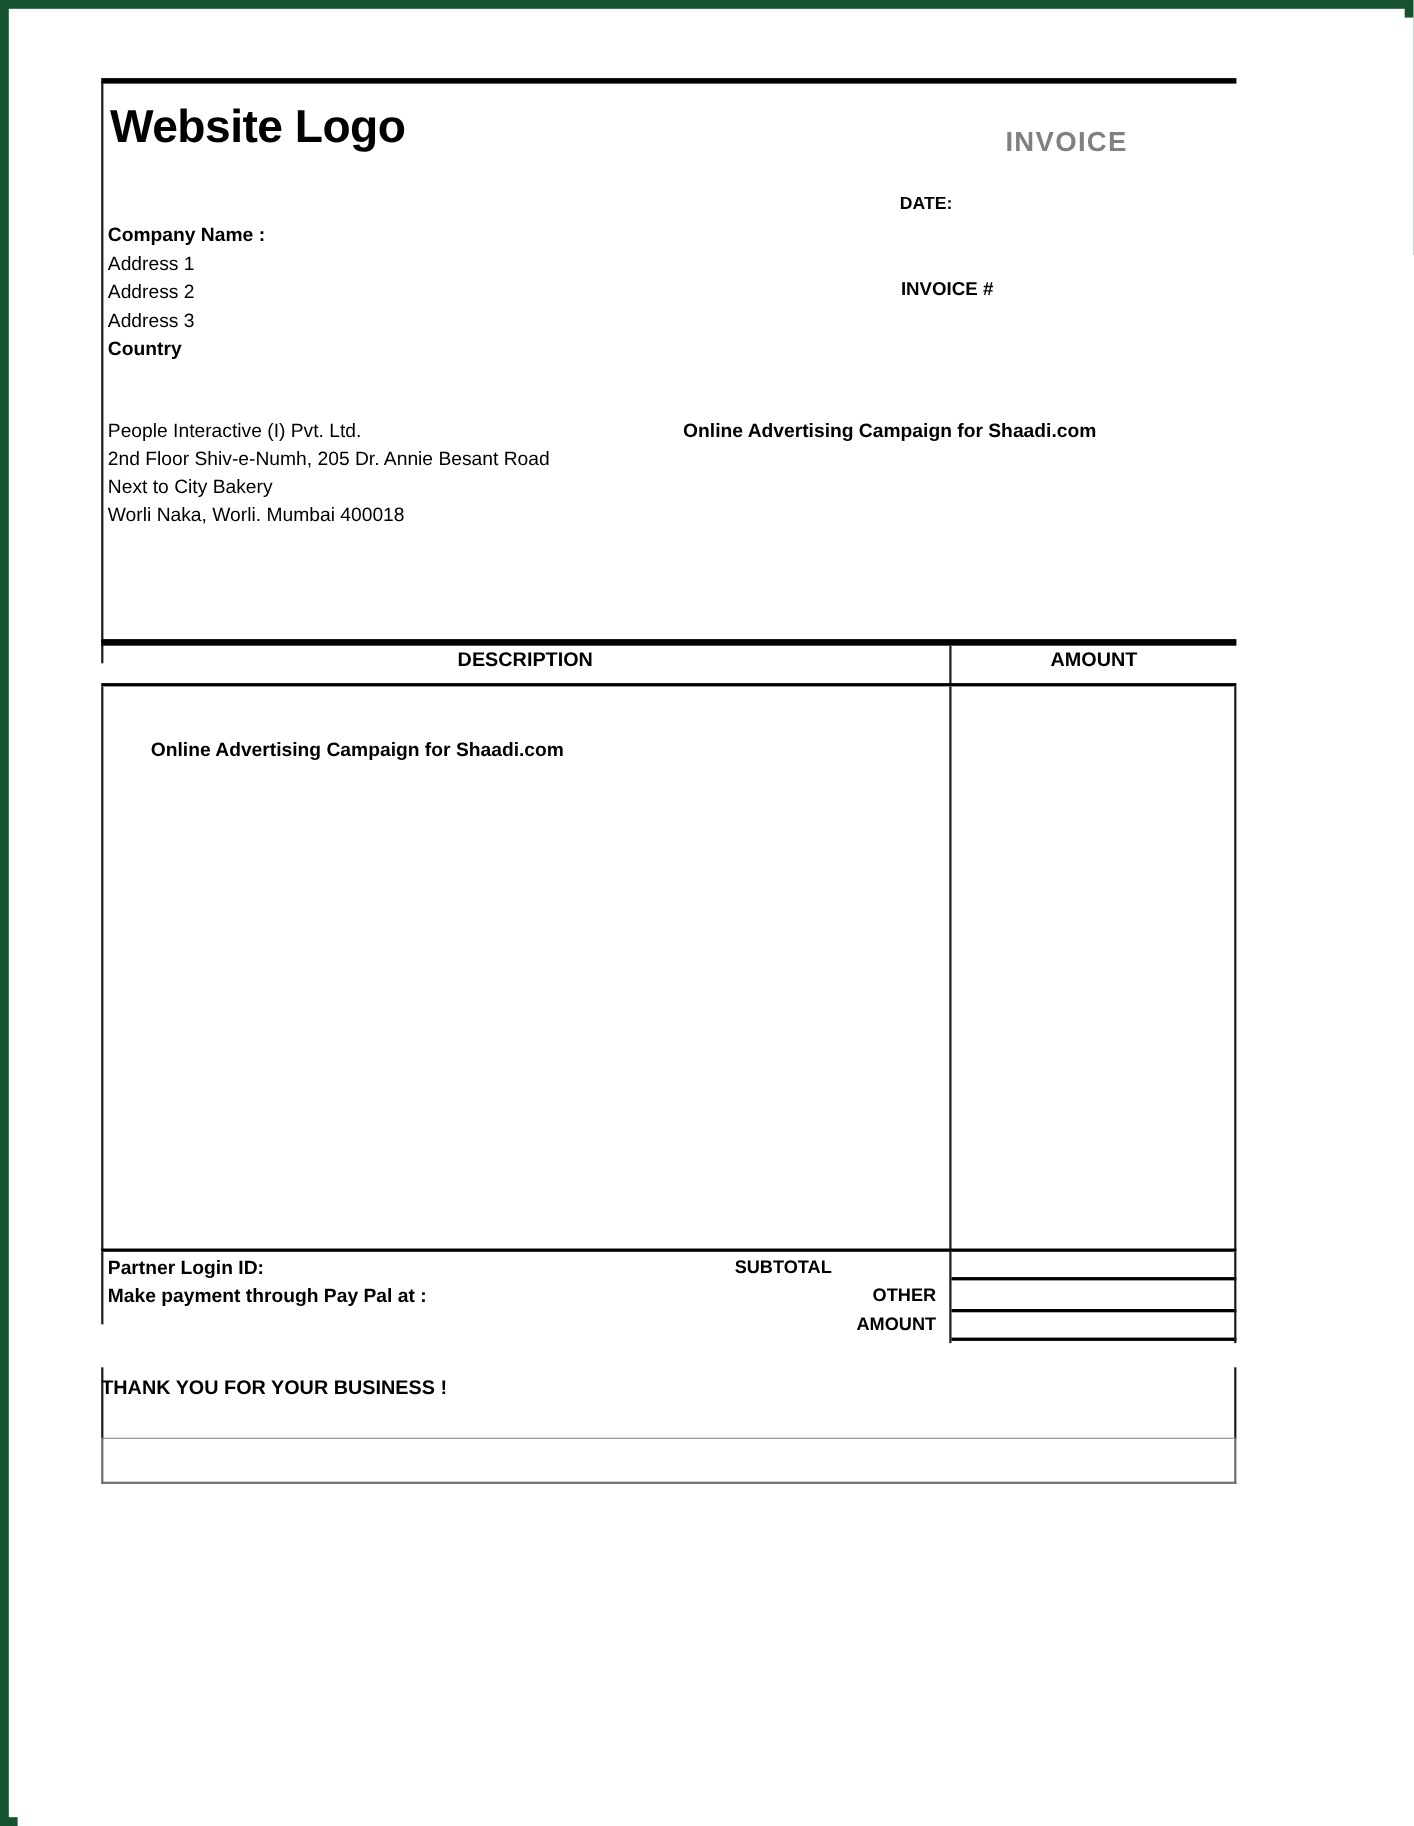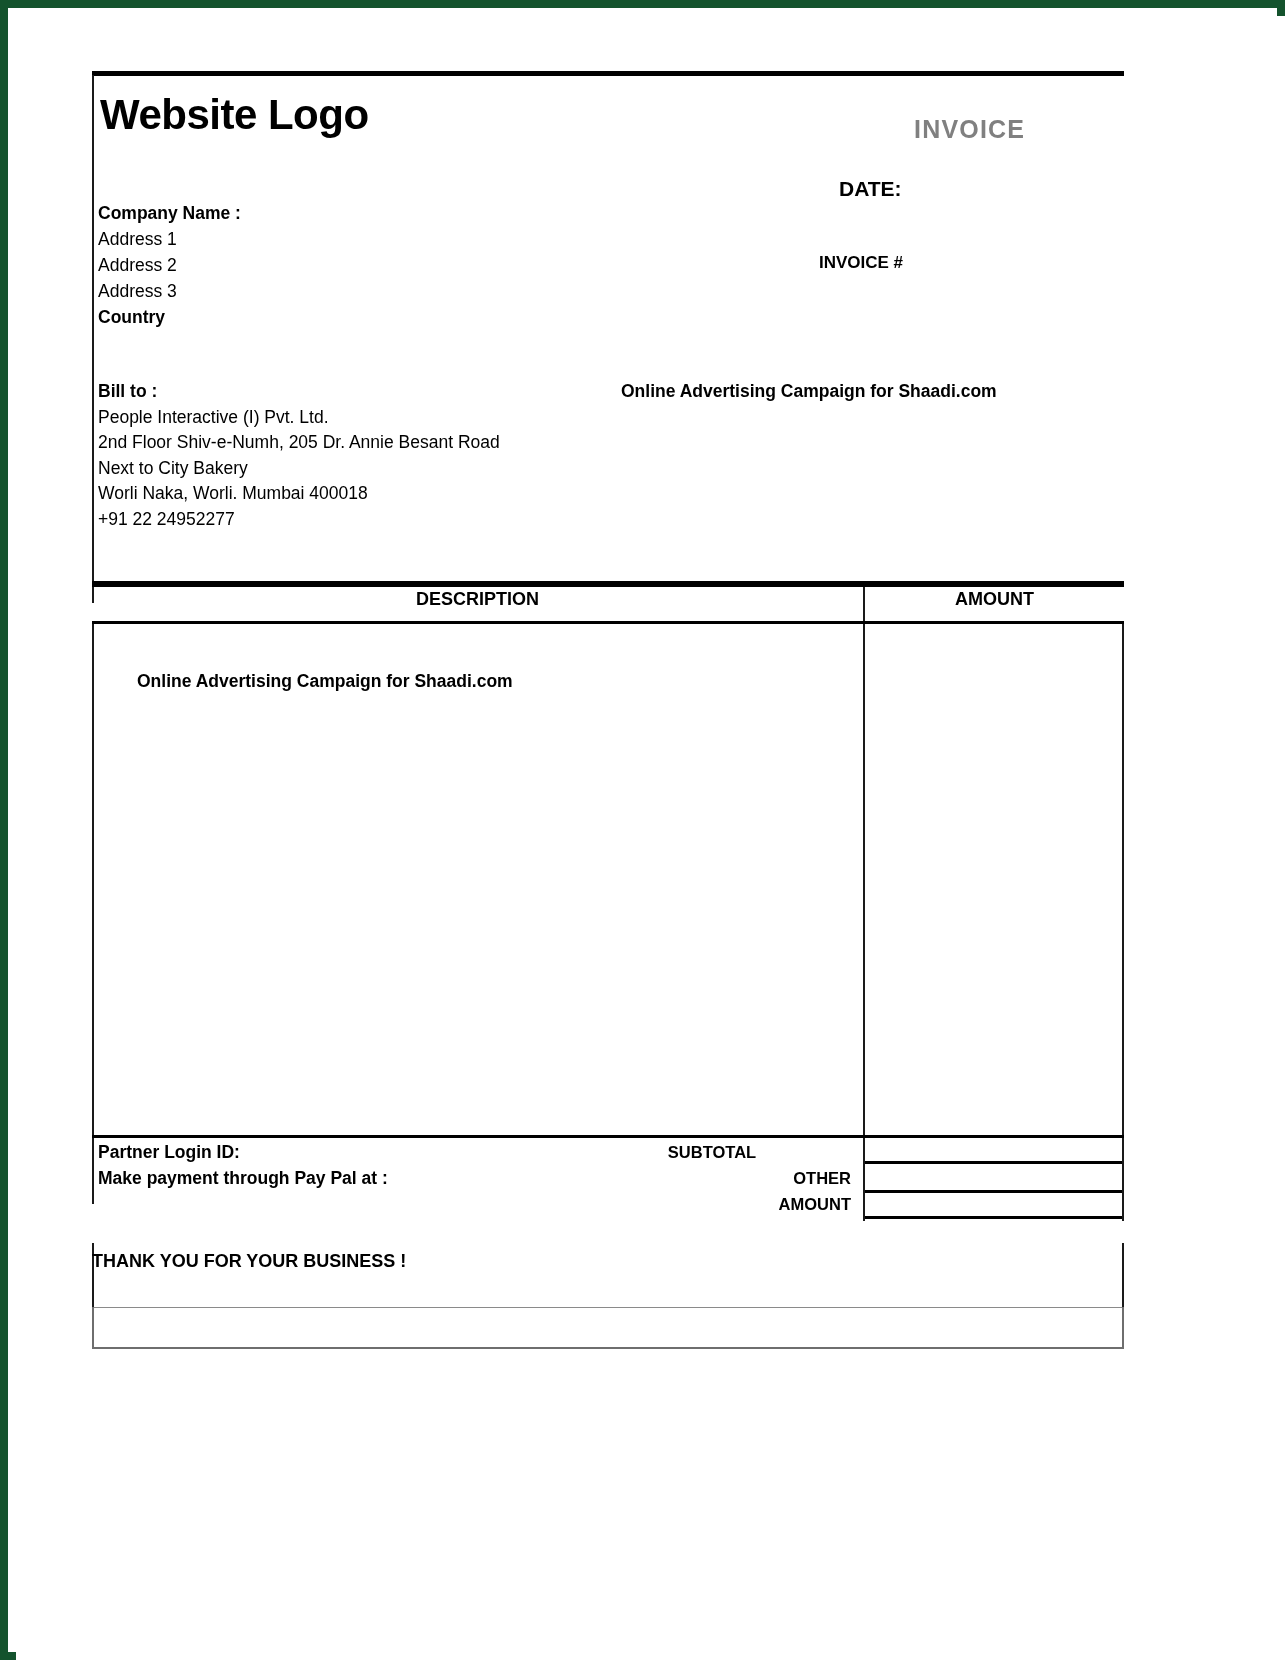--- a/index.html
+++ b/index.html
@@ -81,23 +81,23 @@
     left: 830px;
     top: 44px;
     font-size: 25px;
     font-weight: bold;
     color: #808080;
     letter-spacing: 1.2px;
     white-space: nowrap;
   }
   .date-label {
     position: absolute;
-    left: 755px;
+    left: 734px;
     top: 106px;
-    font-size: 21px;
+    font-size: 16px;
     font-weight: bold;
     color: #000000;
     white-space: nowrap;
   }
   .invoice-num-label {
     position: absolute;
     left: 735px;
     top: 182px;
     font-size: 17px;
     font-weight: bold;
@@ -382,26 +382,24 @@
 
       <div class="company-block">
         <div class="ln bold">Company Name :</div>
         <div class="ln">Address 1</div>
         <div class="ln">Address 2</div>
         <div class="ln">Address 3</div>
         <div class="ln bold">Country</div>
       </div>
 
       <div class="billto-block">
-        <div class="ln bold">Bill to :</div>
         <div class="ln">People Interactive (I) Pvt. Ltd.</div>
         <div class="ln">2nd Floor Shiv-e-Numh, 205 Dr. Annie Besant Road</div>
         <div class="ln">Next to City Bakery</div>
         <div class="ln">Worli Naka, Worli. Mumbai 400018</div>
-        <div class="ln">+91 22 24952277</div>
       </div>
 
       <div class="for-block">
         <div class="ln">Online Advertising Campaign for Shaadi.com</div>
       </div>
 
       <div class="table-top-rule"></div>
       <div class="thead"></div>
       <div class="th-desc">DESCRIPTION</div>
       <div class="th-amount">AMOUNT</div>

